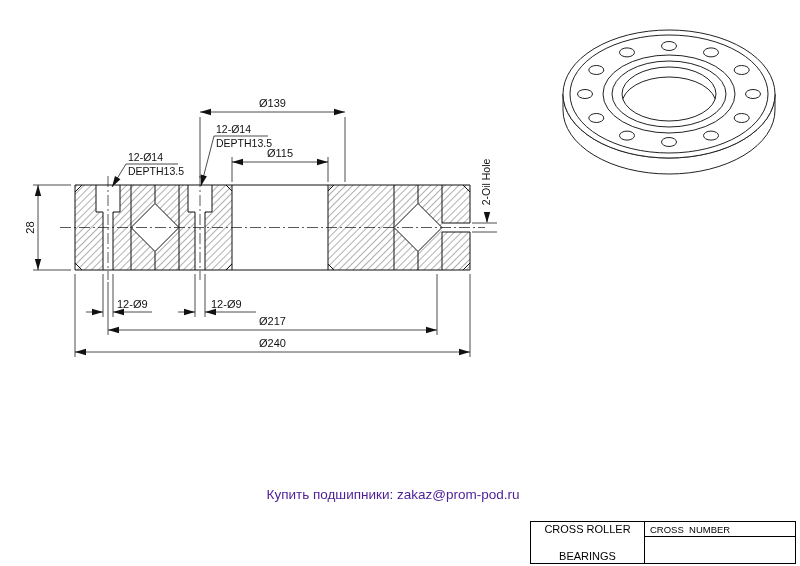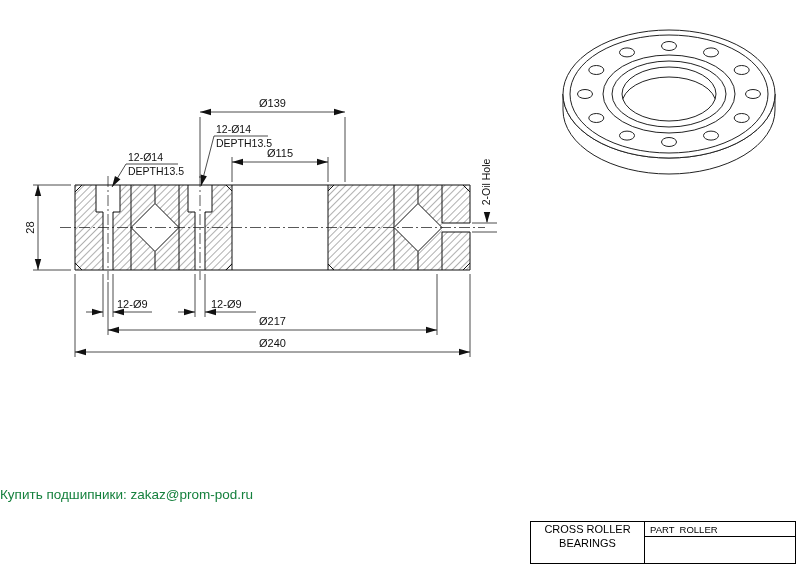--- a/index.html
+++ b/index.html
@@ -2,26 +2,26 @@
 <html><head>
 <meta charset="utf-8">
 <style>
   *{margin:0;padding:0;box-sizing:border-box}
   html,body{width:800px;height:566px;background:#fff;overflow:hidden;
     font-family:"Liberation Sans",sans-serif;color:#000;position:relative}
   .stage{position:absolute;left:0;top:0;width:800px;height:566px}
   svg{position:absolute;left:0;top:0;display:block}
   .dim-text{font-size:11px;fill:#111}
   .note-text{font-size:10.5px;fill:#111}
-  .contact{position:absolute;top:487px;left:0;right:14px;text-align:left;
-    font-size:13.5px;color:#15803d}
+  .contact{position:absolute;top:487px;left:0;right:14px;text-align:center;
+    font-size:13.5px;color:#4c1d95}
   .title-block{position:absolute;left:530px;top:521px;width:266px;height:43px;
     border:1px solid #000;display:flex;background:#fff}
   .tb-left{width:114px;border-right:1px solid #000;display:flex;flex-direction:column;
-    justify-content:flex-start;align-items:center;font-size:11px;line-height:1.3;text-align:center}
+    justify-content:space-between;align-items:center;font-size:11px;line-height:1.3;text-align:center}
   .tb-right{flex:1;display:flex;flex-direction:column}
   .tb-part-label{font-size:9.5px;padding:2px 5px 1px;border-bottom:1px solid #000;white-space:pre}
   .tb-part-number{flex:1;display:flex;align-items:center;justify-content:center;font-size:12.5px}
 </style>
 </head>
 <body>
 
 <div class="stage">
 
   <svg width="800" height="566" viewBox="0 0 800 566">
@@ -126,17 +126,17 @@
   </svg>
 
   <div class="contact">Купить подшипники: zakaz@prom-pod.ru</div>
 
   <div class="title-block">
     <div class="tb-left">
       <div>CROSS ROLLER</div>
       <div>BEARINGS</div>
     </div>
     <div class="tb-right">
-      <div class="tb-part-label">PART  ROLLER</div>
+      <div class="tb-part-label">CROSS  NUMBER</div>
     </div>
   </div>
 
 </div>
 
 </body></html>

